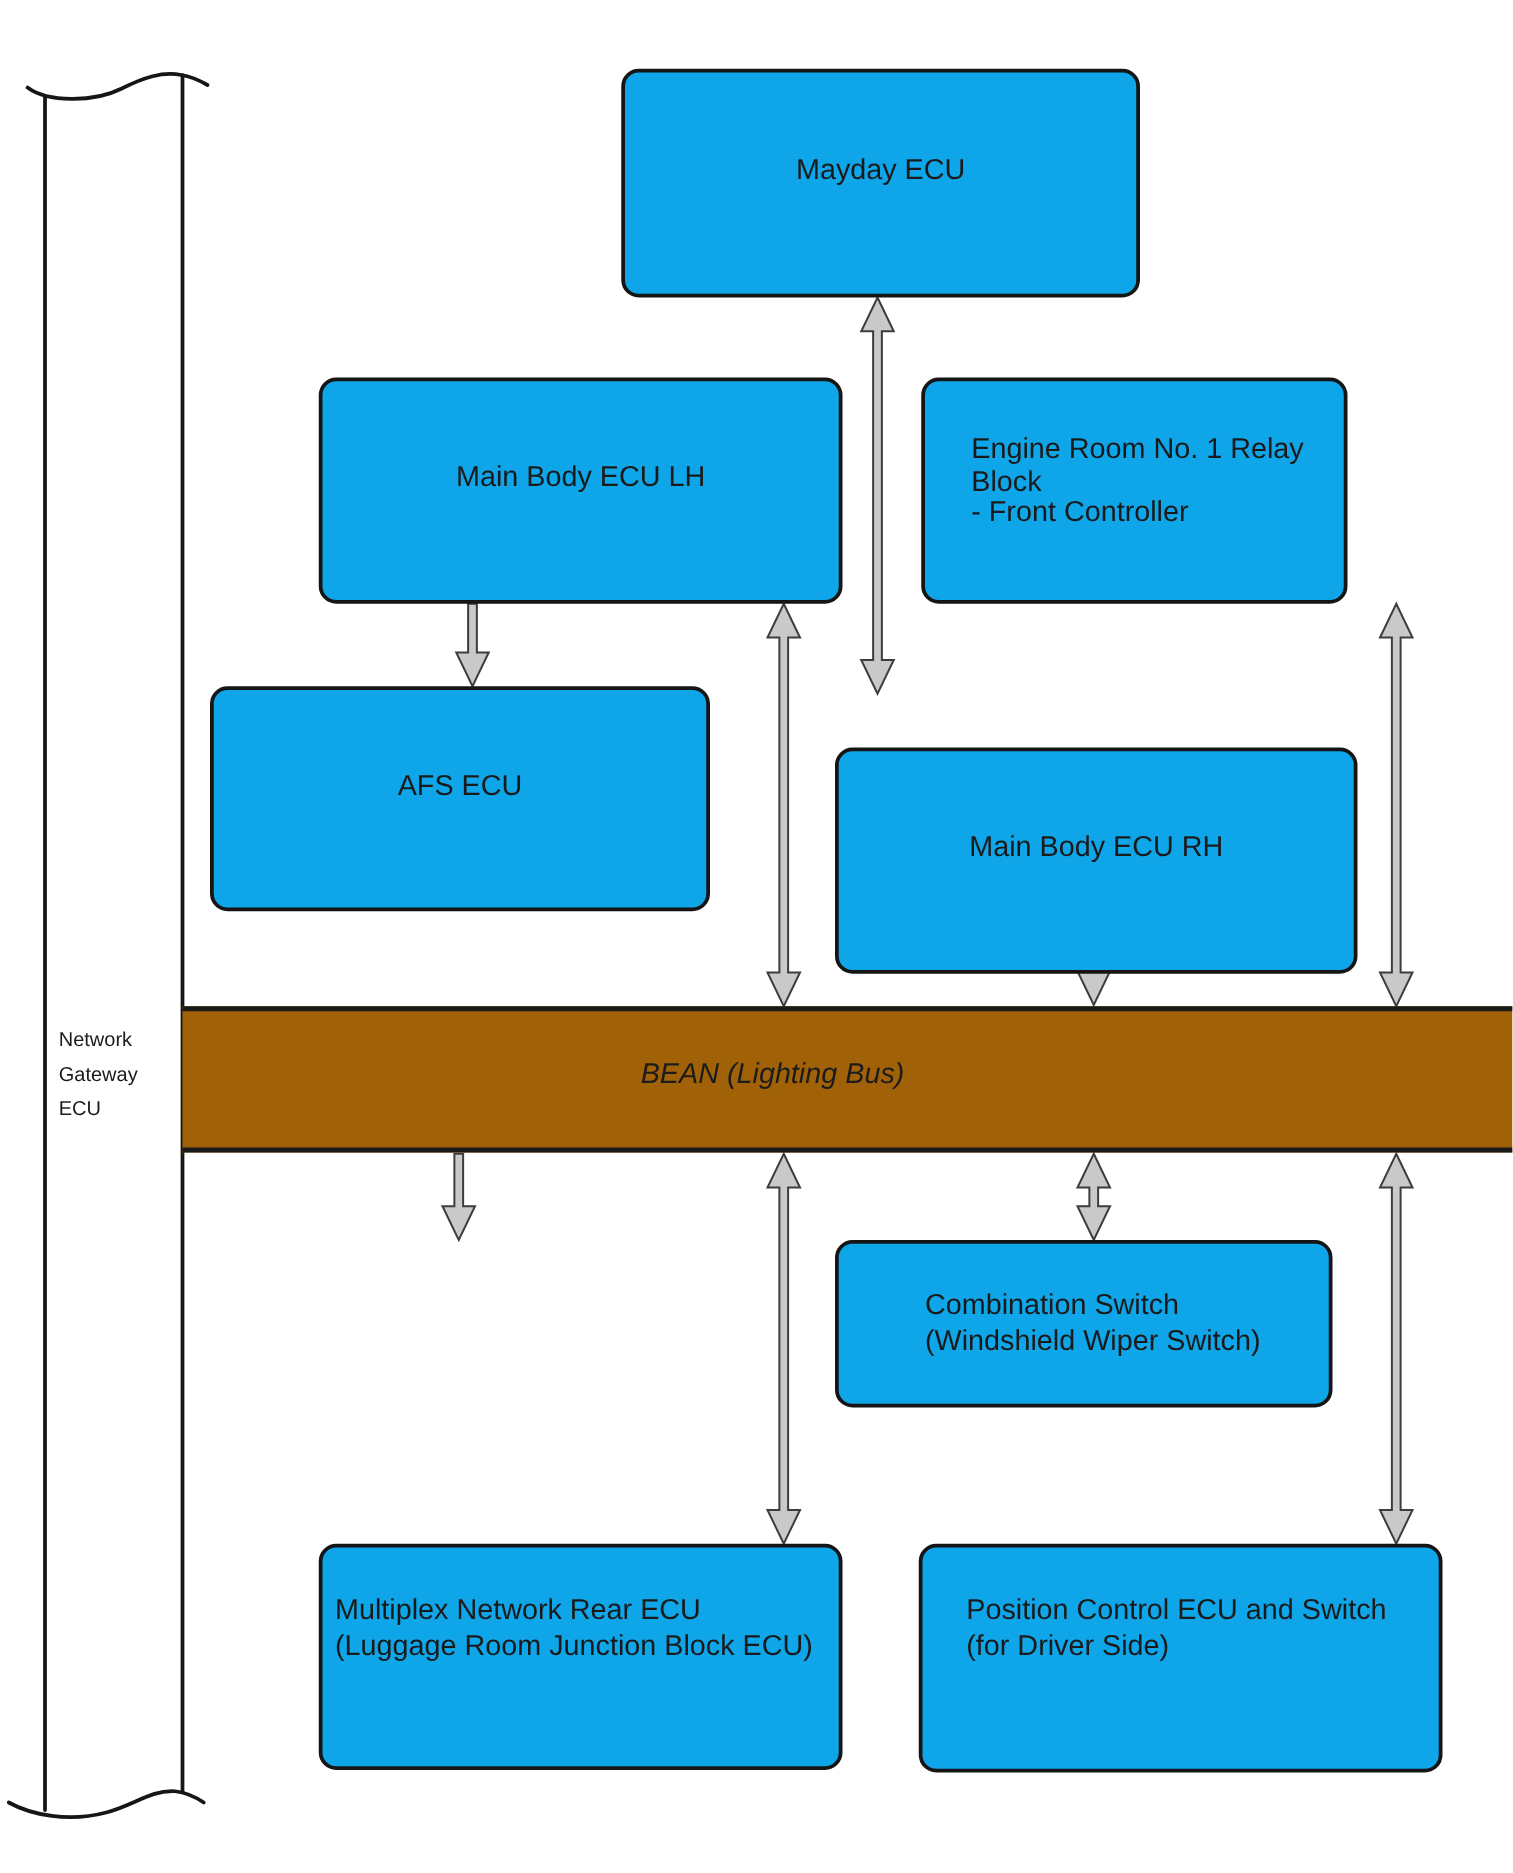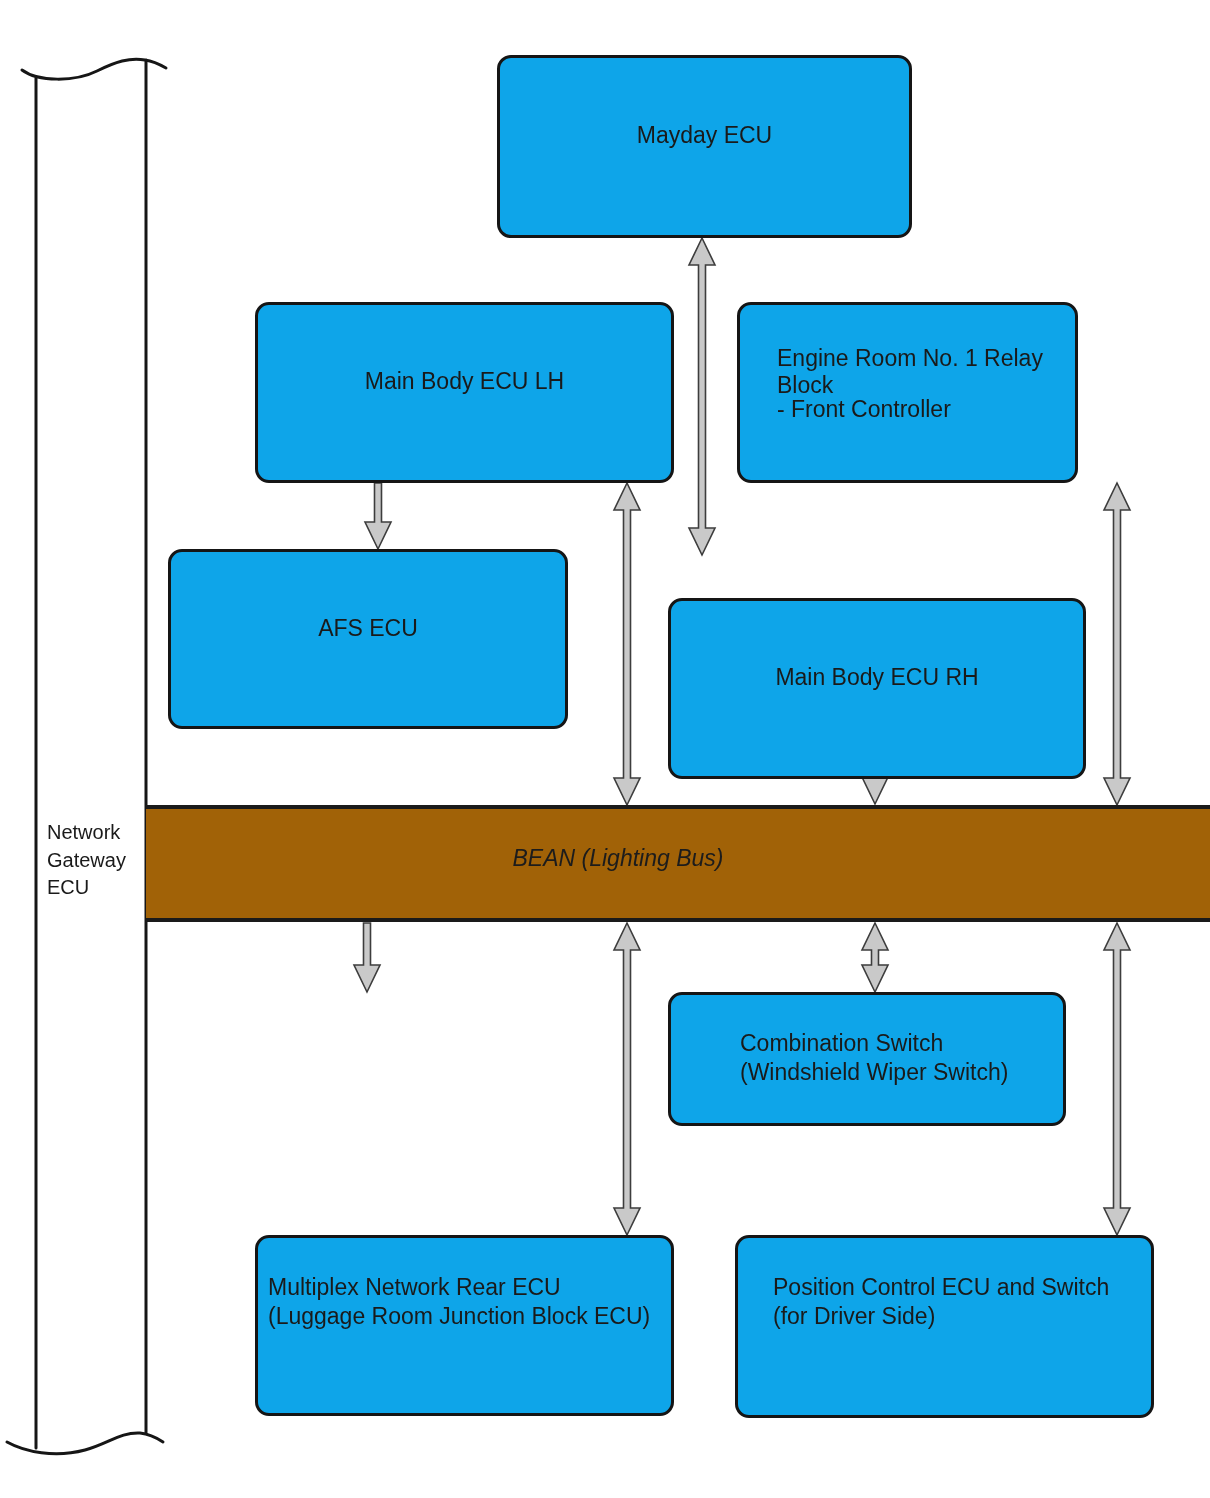--- a/index.html
+++ b/index.html
@@ -19,21 +19,21 @@
     border:4px solid #1a1a1a;border-left:none;
     z-index:2;
     font-style:italic;
   }
   .bus-label{
     position:absolute;left:0;top:36px;width:944px;
     text-align:center;font-size:23px;color:#1c1c1c;
   }
   .gateway-label{
     position:absolute;left:47px;top:819px;
-    font-size:20px;line-height:27.5px;white-space:pre-line;
+    font-size:16px;line-height:27.5px;white-space:pre-line;
     z-index:3;
   }
   .box{
     position:absolute;box-sizing:border-box;
     background:#0ea5e9;
     border:3px solid #151515;border-radius:14px;
     z-index:3;
     font-size:23px;
     padding-left:41px;
   }

